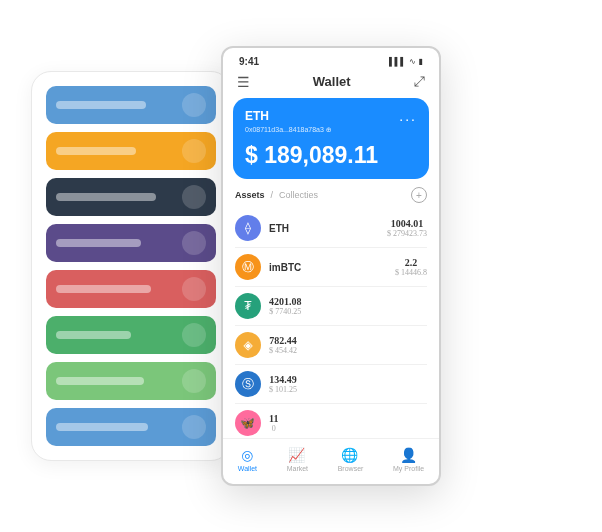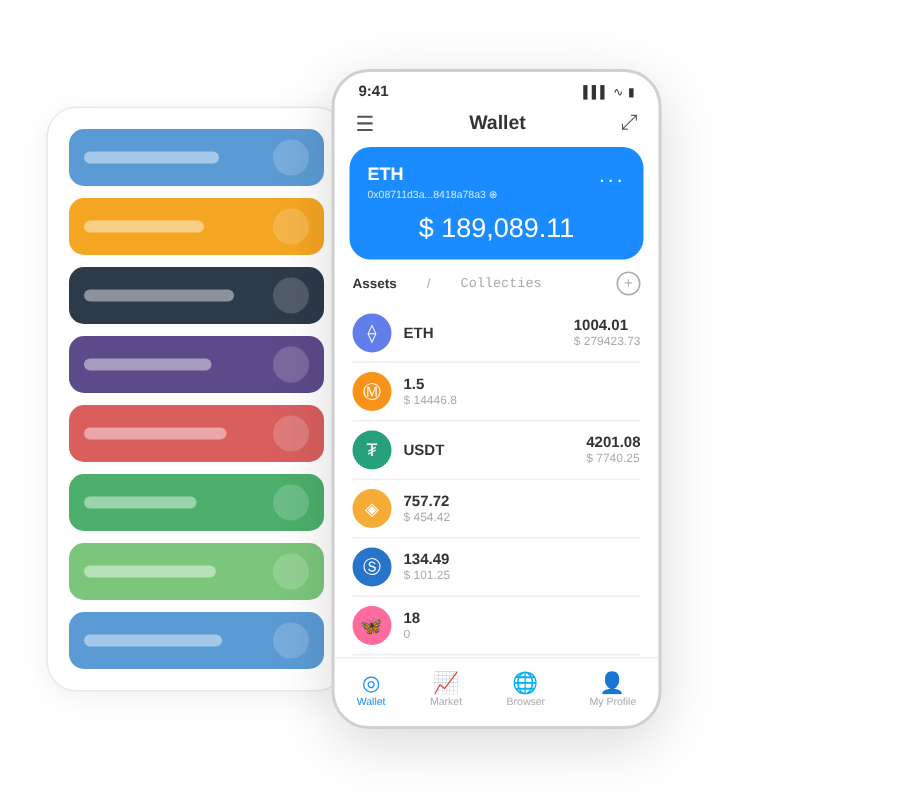--- a/index.html
+++ b/index.html
@@ -63,21 +63,21 @@
       border-radius: 50%;
       opacity: 0.5;
     }
 
     
     .phone {
       position: relative;
       width: 220px;
       height: 440px;
       background: #fff;
-      border-radius: 25px;
+      border-radius: 12px;
       border: 2px solid #d0d0d0;
       box-shadow: 0 10px 40px rgba(0,0,0,0.15);
       overflow: hidden;
       z-index: 2;
       margin-left: 60px;
     }
 
     .phone-inner {
       width: 100%;
       height: 100%;
@@ -154,54 +154,53 @@
       letter-spacing: 2px;
     }
 
     .eth-address {
       font-size: 7px;
       opacity: 0.8;
       margin-bottom: 8px;
     }
 
     .eth-balance {
-      font-size: 18px;
-      font-weight: 400;
-      text-align: center;
+      font-size: 23px;
+      font-weight: 700;
+      text-align: left;
     }
 
     
     .assets-header {
       display: flex;
       align-items: center;
       justify-content: space-between;
       padding: 0 12px 6px;
     }
 
     .assets-tabs {
       display: flex;
-      gap: 20px;
+      gap: 6px;
       align-items: center;
     }
 
     .assets-tab-active {
       font-size: 9px;
       font-weight: 600;
       color: #333;
     }
 
     .assets-tab-divider {
       font-size: 9px;
       color: #aaa;
     }
 
     .assets-tab-inactive {
       font-size: 9px;
       color: #aaa;
-      font-family: Liberation Mono, monospace;
     }
 
     .assets-add {
       width: 16px;
       height: 16px;
       border-radius: 50%;
       border: 1.5px solid #aaa;
       display: flex;
       align-items: center;
       justify-content: center;
@@ -237,21 +236,22 @@
     }
 
     .asset-name {
       font-size: 10px;
       font-weight: 600;
       color: #333;
       flex: 1;
     }
 
     .asset-amounts {
-      text-align: left;
+      text-align: center;
+      font-family: Liberation Serif, serif;
     }
 
     .asset-amount-main {
       font-size: 10px;
       font-weight: 600;
       color: #333;
     }
 
     .asset-amount-usd {
       font-size: 8px;
@@ -382,51 +382,51 @@
       <div class="asset-item">
             <div class="asset-icon" style="background: rgb(98, 126, 234); color: rgb(255, 255, 255);">⟠</div>
             <div class="asset-name">ETH</div>
             <div class="asset-amounts">
               <div class="asset-amount-main">1004.01</div>
               <div class="asset-amount-usd">$ 279423.73</div>
             </div>
           </div>
           <div class="asset-item">
             <div class="asset-icon" style="background: rgb(247, 147, 26); color: rgb(255, 255, 255);">Ⓜ</div>
-            <div class="asset-amounts">
-              <div class="asset-amount-main">1.5</div>
+            <div class="asset-name">imBTC</div>
+            <div class="asset-amounts">
+              <div class="asset-amount-main">2.2</div>
               <div class="asset-amount-usd">$ 14446.8</div>
             </div>
           </div>
           <div class="asset-item">
             <div class="asset-icon" style="background: rgb(38, 161, 123); color: rgb(255, 255, 255);">₮</div>
-            <div class="asset-name">USDT</div>
             <div class="asset-amounts">
               <div class="asset-amount-main">4201.08</div>
               <div class="asset-amount-usd">$ 7740.25</div>
             </div>
           </div>
           <div class="asset-item">
             <div class="asset-icon" style="background: rgb(245, 172, 55); color: rgb(255, 255, 255);">◈</div>
             <div class="asset-amounts">
-              <div class="asset-amount-main">757.72</div>
+              <div class="asset-amount-main">782.44</div>
               <div class="asset-amount-usd">$ 454.42</div>
             </div>
           </div>
           <div class="asset-item">
             <div class="asset-icon" style="background: rgb(39, 117, 202); color: rgb(255, 255, 255);">Ⓢ</div>
             <div class="asset-amounts">
               <div class="asset-amount-main">134.49</div>
               <div class="asset-amount-usd">$ 101.25</div>
             </div>
           </div>
           <div class="asset-item">
             <div class="asset-icon" style="background: rgb(255, 107, 157); color: rgb(255, 255, 255);">🦋</div>
             <div class="asset-amounts">
-              <div class="asset-amount-main">18</div>
+              <div class="asset-amount-main">11</div>
               <div class="asset-amount-usd">0</div>
             </div>
           </div>
         </div>
 
       <div class="bottom-nav">
 
       <div class="nav-item">
             <div class="nav-icon active">◎</div>
             <div class="nav-label active">Wallet</div>

